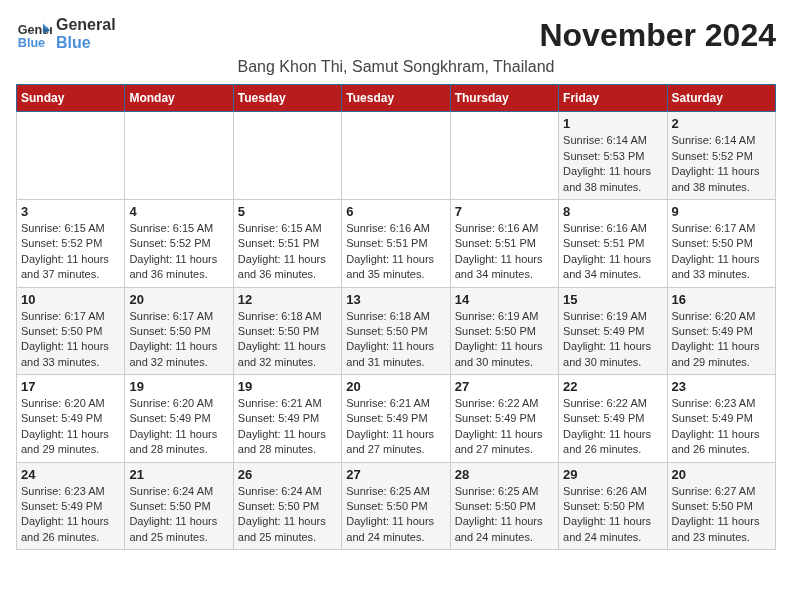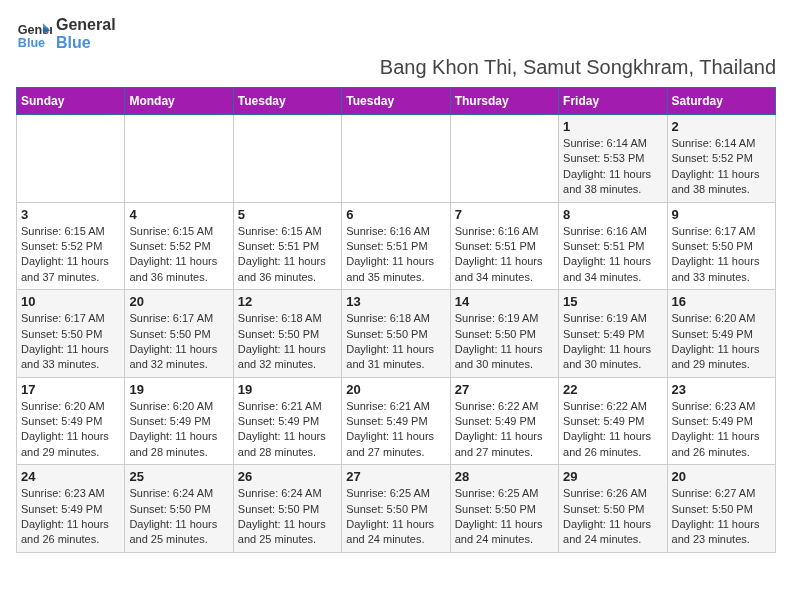--- a/index.html
+++ b/index.html
@@ -28,32 +28,32 @@
     .title-block {
       text-align: right;
     }
     .main-title {
       font-size: 32px;
       font-weight: bold;
       color: #222;
       line-height: 1.2;
     }
     .subtitle {
-      font-size: 20px;
+      font-size: 16px;
       color: #444;
-      text-align: right;
+      text-align: center;
       margin-bottom: 8px;
     }
     table {
       width: 100%;
       border-collapse: collapse;
       table-layout: fixed;
     }
     thead th {
-      background: #a21caf;
+      background: #b91c1c;
       color: #fff;
       font-size: 12px;
       font-weight: bold;
       padding: 6px 4px;
       text-align: left;
       border: 1px solid #2e6aa0;
     }
     tbody td {
       vertical-align: top;
       border: 1px solid #ccc;
@@ -91,20 +91,23 @@
       <text x="2" y="20" font-size="14" font-weight="bold" fill="#333">General</text>
       <text x="2" y="34" font-size="14" font-weight="bold" fill="#4a90d9">Blue</text>
       <polygon points="30,8 38,16 30,12" fill="#4a90d9"></polygon>
       <polygon points="30,12 38,16 30,20" fill="#2a6aa0"></polygon>
     </svg>
     <div style="display:flex;flex-direction:column;line-height:1.1;">
       <span style="font-size:16px;font-weight:bold;color:#333;">General</span>
       <span style="font-size:16px;font-weight:bold;color:#4a90d9;">Blue</span>
     </div>
   </div>
+  <div class="title-block">
+    <div class="main-title">November 2024</div>
+  </div>
 </div>
 
 <div class="subtitle">Bang Khon Thi, Samut Songkhram, Thailand</div>
 
 <table>
   <thead>
     <tr id="header-row">
         <th>Sunday</th>
         <th>Monday</th>
         <th>Tuesday</th>
@@ -219,21 +222,21 @@
           <span class="day-num">23</span>
           <div class="day-info">Sunrise: 6:23 AM<br>Sunset: 5:49 PM<br>Daylight: 11 hours<br>and 26 minutes.</div>
         </td>
       </tr>
       <tr>
         <td>
           <span class="day-num">24</span>
           <div class="day-info">Sunrise: 6:23 AM<br>Sunset: 5:49 PM<br>Daylight: 11 hours<br>and 26 minutes.</div>
         </td>
         <td>
-          <span class="day-num">25</span>
+          <span class="day-num">21</span>
           <div class="day-info">Sunrise: 6:24 AM<br>Sunset: 5:50 PM<br>Daylight: 11 hours<br>and 25 minutes.</div>
         </td>
         <td>
           <span class="day-num">26</span>
           <div class="day-info">Sunrise: 6:24 AM<br>Sunset: 5:50 PM<br>Daylight: 11 hours<br>and 25 minutes.</div>
         </td>
         <td>
           <span class="day-num">27</span>
           <div class="day-info">Sunrise: 6:25 AM<br>Sunset: 5:50 PM<br>Daylight: 11 hours<br>and 24 minutes.</div>
         </td>

